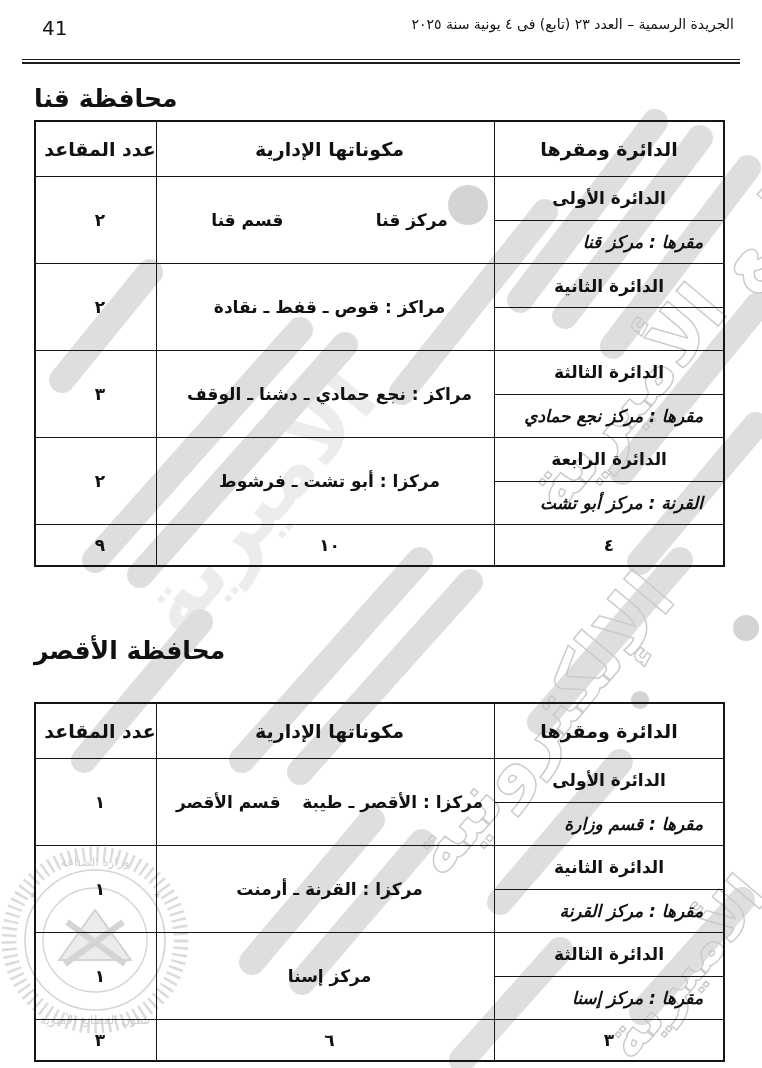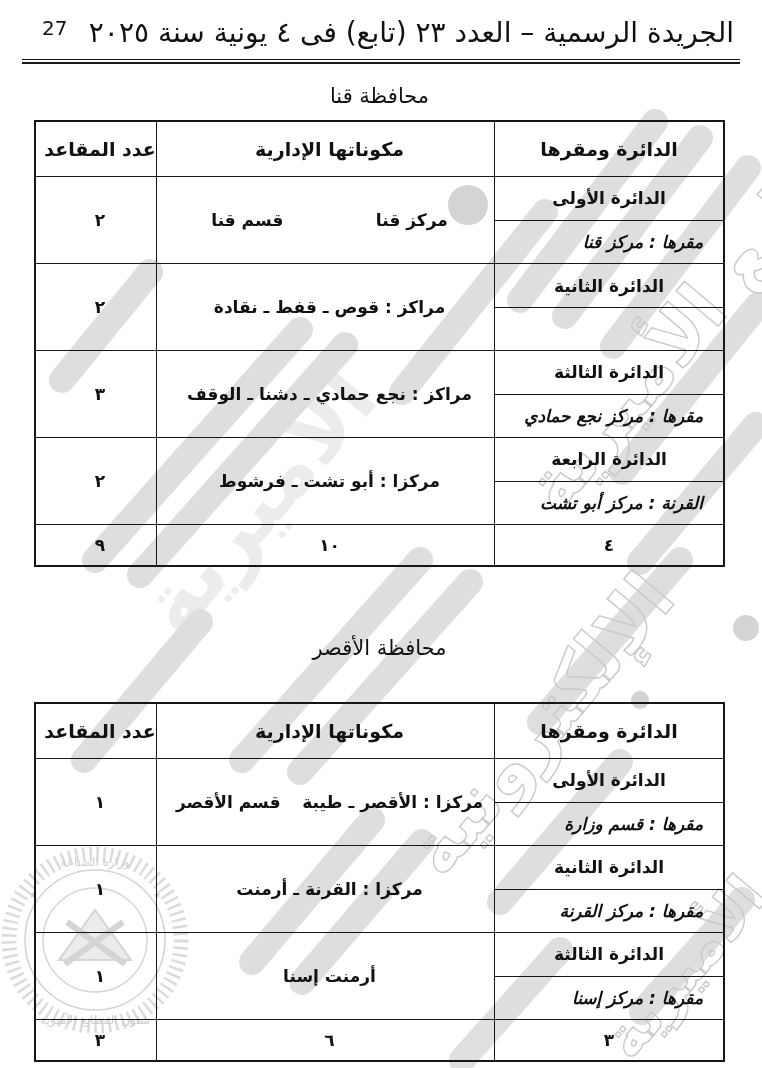--- a/index.html
+++ b/index.html
@@ -10,31 +10,31 @@
   }
   #watermark-layer{position:absolute;inset:0;z-index:0;pointer-events:none;}
   #content{position:absolute;inset:0;z-index:1;}
 
   
   .page-header{
     position:absolute;top:16px;right:28px;left:34px;
     display:flex;justify-content:space-between;align-items:flex-start;
     font-size:20px;letter-spacing:0;
   }
-  .masthead{font-size:28px;}
+  .masthead{font-size:14px;}
   .page-number{font-size:20px;padding-left:8px;}
   .header-rule{
     position:absolute;top:59px;right:22px;left:22px;height:2px;
     border-top:1.5px solid #1c1c1c;border-bottom:2.5px solid #1c1c1c;
   }
 
   
   .gov-title{
-    position:absolute;right:37px;width:691px;text-align:center;
-    font-weight:normal;font-size:21px;
+    position:absolute;right:37px;width:691px;text-align:left;
+    font-weight:bold;font-size:25px;
   }
   #gov-title-1{top:84px;}
   #gov-title-2{top:636px;}
 
   
   .gov-table{
     position:absolute;right:37px;width:691px;
     border:2px solid #161616;direction:rtl;background:transparent;
     box-sizing:border-box;
   }
@@ -139,21 +139,21 @@
     <text class="wm-seal-text" font-size="16" x="-62" y="-40">٭</text>
     <text class="wm-seal-text" font-size="12" x="0" y="-74">وزارة الصناعة</text>
     <text class="wm-seal-text" font-size="12" x="0" y="84">شئون المطابع الأميرية</text>
   </g>
 </svg>
 
 <div id="content">
 
   <div class="page-header">
     <div class="masthead">الجريدة الرسمية – العدد ٢٣ (تابع) فى ٤ يونية سنة ٢٠٢٥</div>
-    <div class="page-number">27</div>
+    <div class="page-number">41</div>
   </div>
   <div class="header-rule"></div>
 
   <div class="gov-title" id="gov-title-1">محافظة قنا</div>
 
   <div class="gov-table" id="table-qena">
     <div class="trow thead">
       <div class="col-district">الدائرة ومقرها</div>
       <div class="col-components">مكوناتها الإدارية</div>
       <div class="col-seats">عدد المقاعد</div>
@@ -241,21 +241,21 @@
       </div>
       <div class="col-seats seats-cell">١</div>
     </div>
 
     <div class="trow drow">
       <div class="col-district district-cell">
         <div class="district-name">الدائرة الثالثة</div>
         <div class="district-seat">مقرها : مركز إسنا</div>
       </div>
       <div class="col-components components-cell one-line">
-        <div>أرمنت إسنا</div>
+        <div>مركز إسنا</div>
       </div>
       <div class="col-seats seats-cell">١</div>
     </div>
 
     <div class="trow totals">
       <div class="col-district">٣</div>
       <div class="col-components">٦</div>
       <div class="col-seats">٣</div>
     </div>
   </div>

